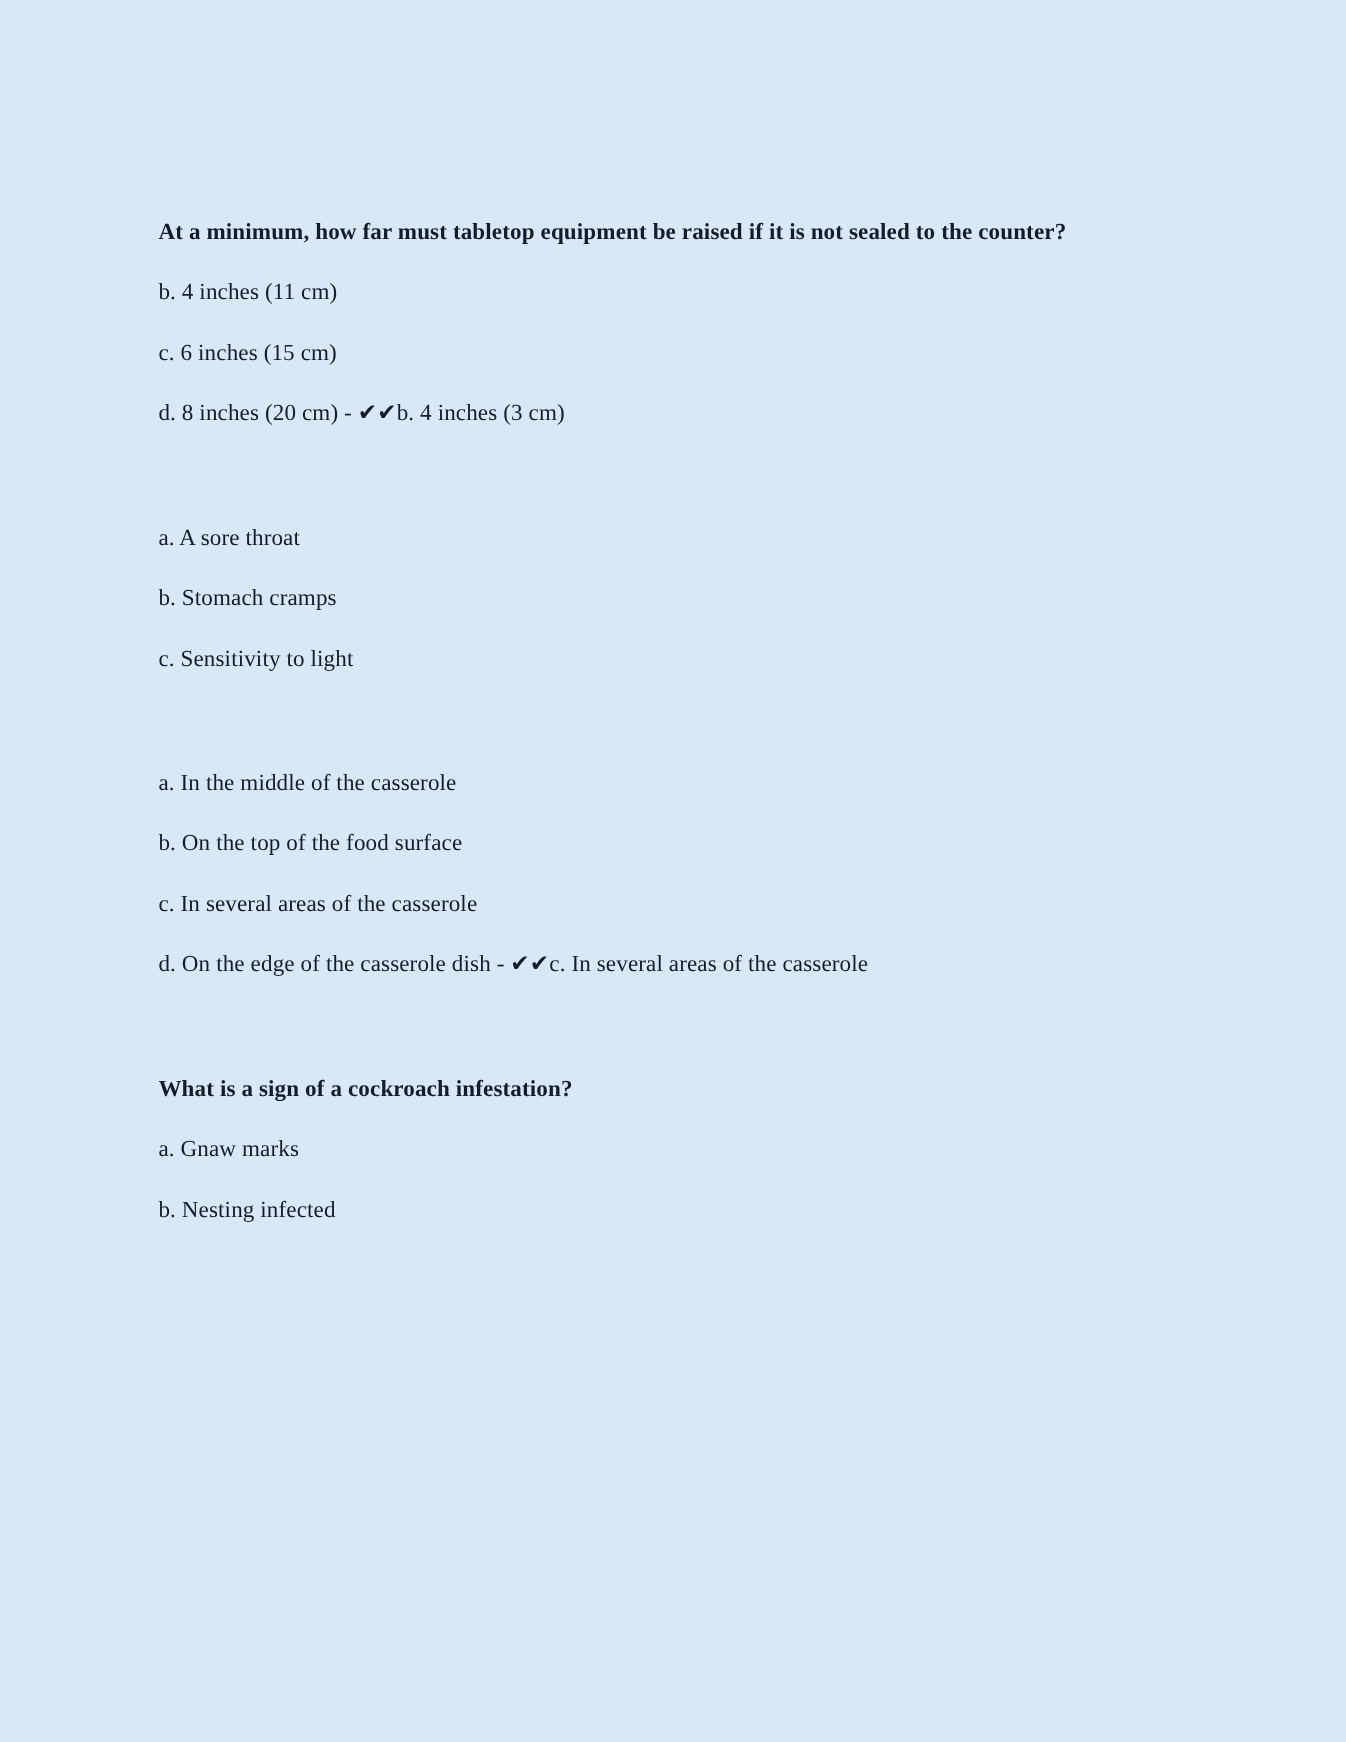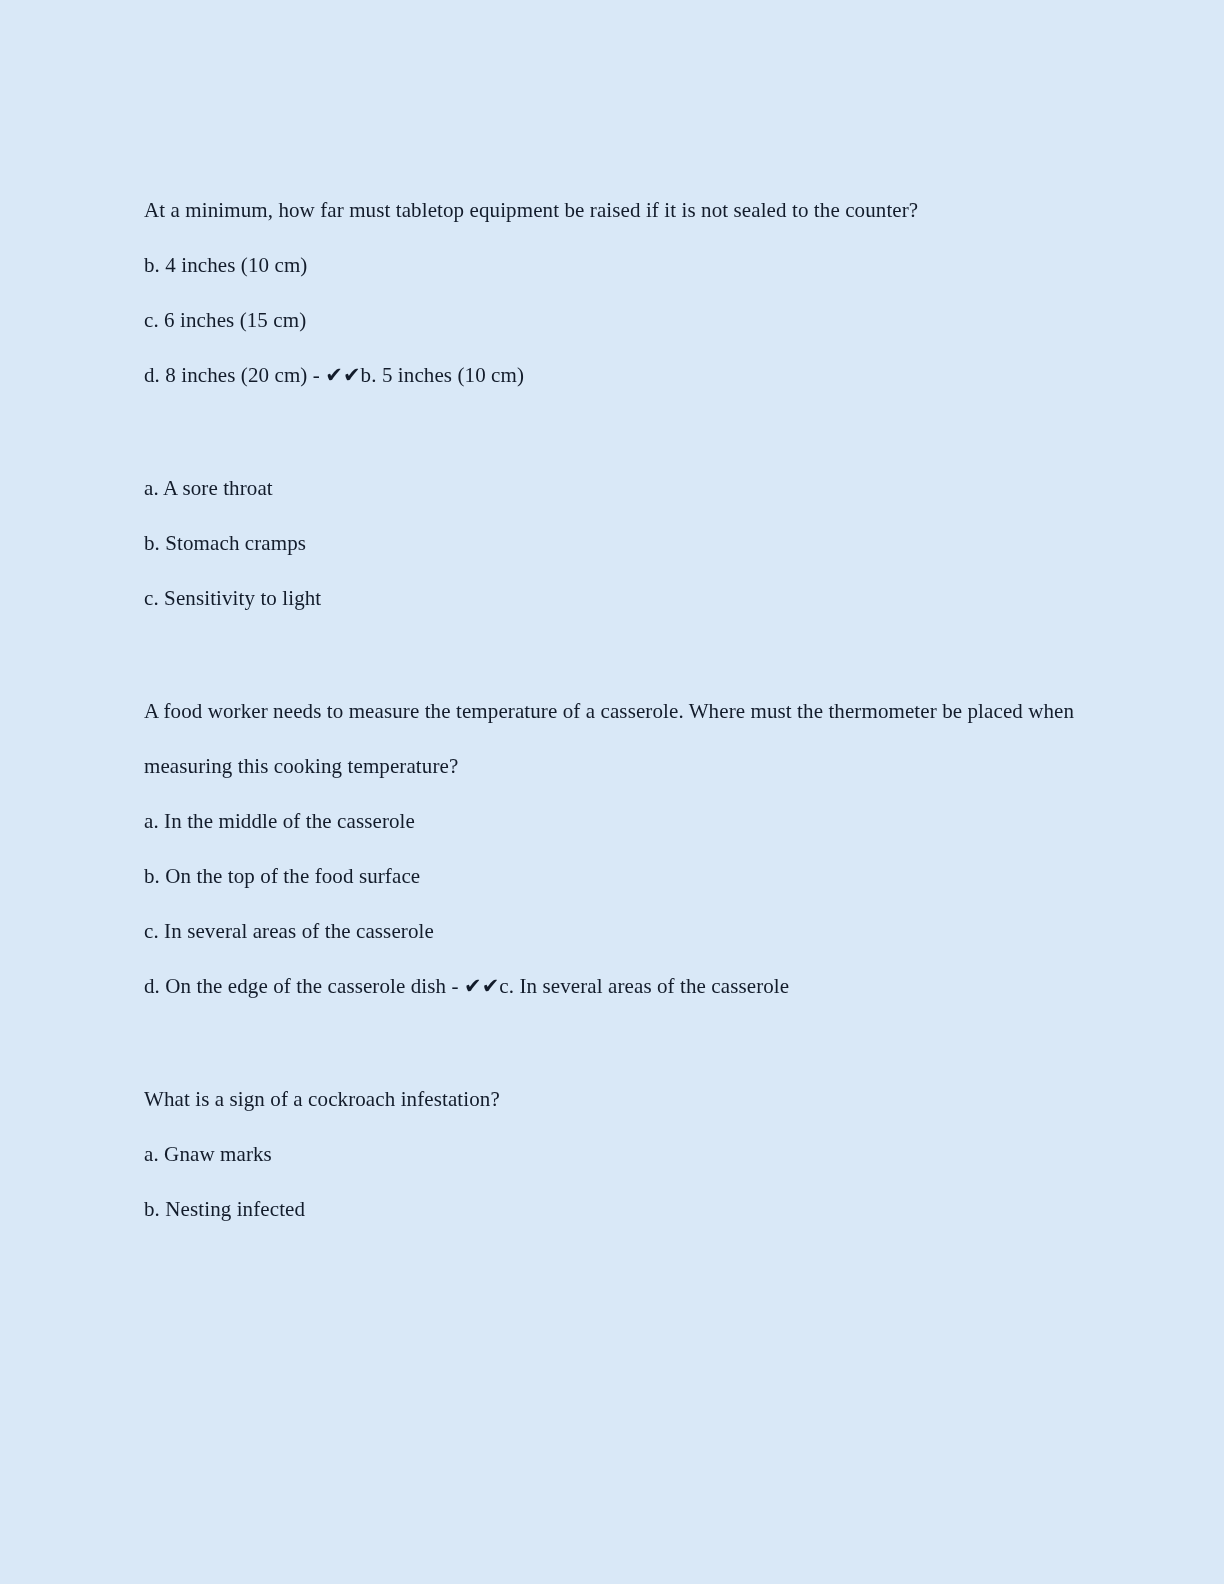--- a/index.html
+++ b/index.html
@@ -31,44 +31,43 @@
   }
   .question-block p {
     margin: 0;
     font-size: 21px;
     line-height: 55px;
     color: var(--fg);
     max-width: 932px;
     letter-spacing: 0.1px;
   }
   .question {
-    font-weight: normal;
+    font-weight: bold;
   }
 </style>
 </head>
 <body>
 
 <div class="page">
   <div class="content">
 
     <section class="question-block">
       <p class="question">At a minimum, how far must tabletop equipment be raised if it is not sealed to the counter?</p>
-      <p class="option">b. 4 inches (10 cm)</p>
+      <p class="option">b. 4 inches (11 cm)</p>
       <p class="option">c. 6 inches (15 cm)</p>
-      <p class="option">d. 8 inches (20 cm) - ✔✔b. 5 inches (10 cm)</p>
+      <p class="option">d. 8 inches (20 cm) - ✔✔b. 4 inches (3 cm)</p>
     </section>
 
     <section class="question-block">
       <p class="option">a. A sore throat</p>
       <p class="option">b. Stomach cramps</p>
       <p class="option">c. Sensitivity to light</p>
     </section>
 
     <section class="question-block">
-      <p class="question">A food worker needs to measure the temperature of a casserole. Where must the thermometer be placed when measuring this cooking temperature?</p>
       <p class="option">a. In the middle of the casserole</p>
       <p class="option">b. On the top of the food surface</p>
       <p class="option">c. In several areas of the casserole</p>
       <p class="option">d. On the edge of the casserole dish - ✔✔c. In several areas of the casserole</p>
     </section>
 
     <section class="question-block">
       <p class="question">What is a sign of a cockroach infestation?</p>
       <p class="option">a. Gnaw marks</p>
       <p class="option">b. Nesting infected</p>

